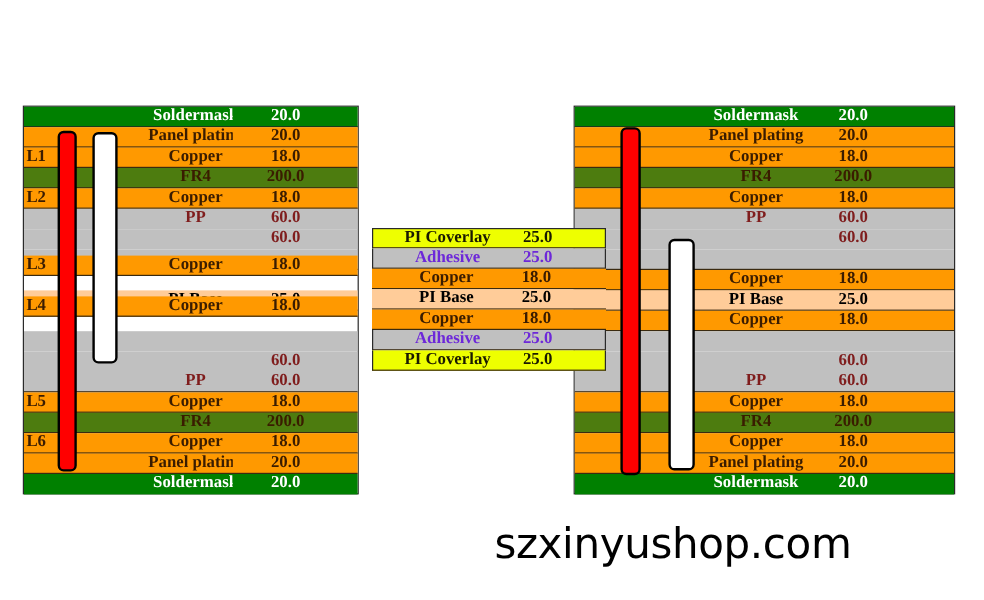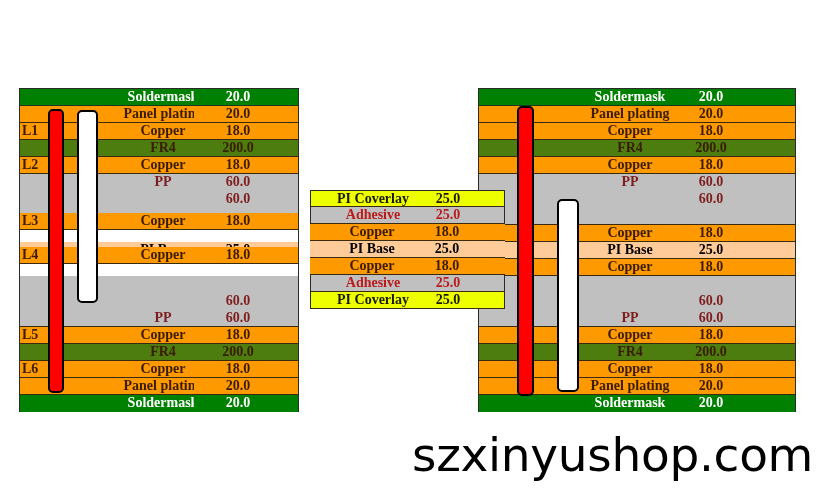--- a/index.html
+++ b/index.html
@@ -16,21 +16,21 @@
     color: #3a1c00;
   }
   .row.last { border-bottom: none; }
   .row.soldermask { background: #008000; color: #ffffff; border-bottom-color: #1a3a1a; }
   .row.copper { background: #ff9900; }
   .row.fr4 { background: #4d7c0f; }
   .row.grey { background: #c0c0c0; color: #7f1d1d; border-bottom: none; }
   .row.grey.gend { border-bottom: 1px solid #3a2a10; }
   .row.pibase { background: #ffcc99; color: #000000; padding-left: 28px; }
   .row.coverlay { background: #eeff00; color: #1a1a00; }
-  .row.adhesive { background: #c0c0c0; color: #b91c1c; }
+  .row.adhesive { background: #c0c0c0; color: #6d28d9; }
   .layer { position: absolute; left: 2px; top: 0; }
   .mat-clip { position: absolute; top: 0; height: 16px; overflow: hidden; }
   .mat { position: absolute; top: 0; white-space: nowrap; transform: translateX(-50%); }
   .val { position: absolute; top: 0; width: 44px; text-align: center; white-space: nowrap; }
 
   #left-table { left: 19px; top: 88px; width: 280px; height: 324px; }
   #left-table .mat-clip { left: 81px; width: 93px; }
   #left-table .mat { left: 62px; }
   #left-table .val { left: 196px; }
 
@@ -51,21 +51,21 @@
 
   .via {
     position: absolute; box-sizing: border-box;
     border: 2px solid #000000; border-radius: 5px;
   }
   .via.red { background: #ff0000; }
   .via.white { background: #ffffff; }
 
   #watermark {
     position: absolute; left: 412px; top: 432px;
-    font-family: "DejaVu Sans", sans-serif; font-size: 47px; line-height: 45px;
+    font-family: "DejaVu Sans", sans-serif; font-size: 35px; line-height: 45px;
     color: #000000; white-space: nowrap; letter-spacing: -0.3px;
   }
 </style>
 </head>
 <body>
 
 <div id="left-table" class="table">
   <div class="row soldermask" style="top:0px">
     <span class="layer"></span>
     <span class="mat-clip">

